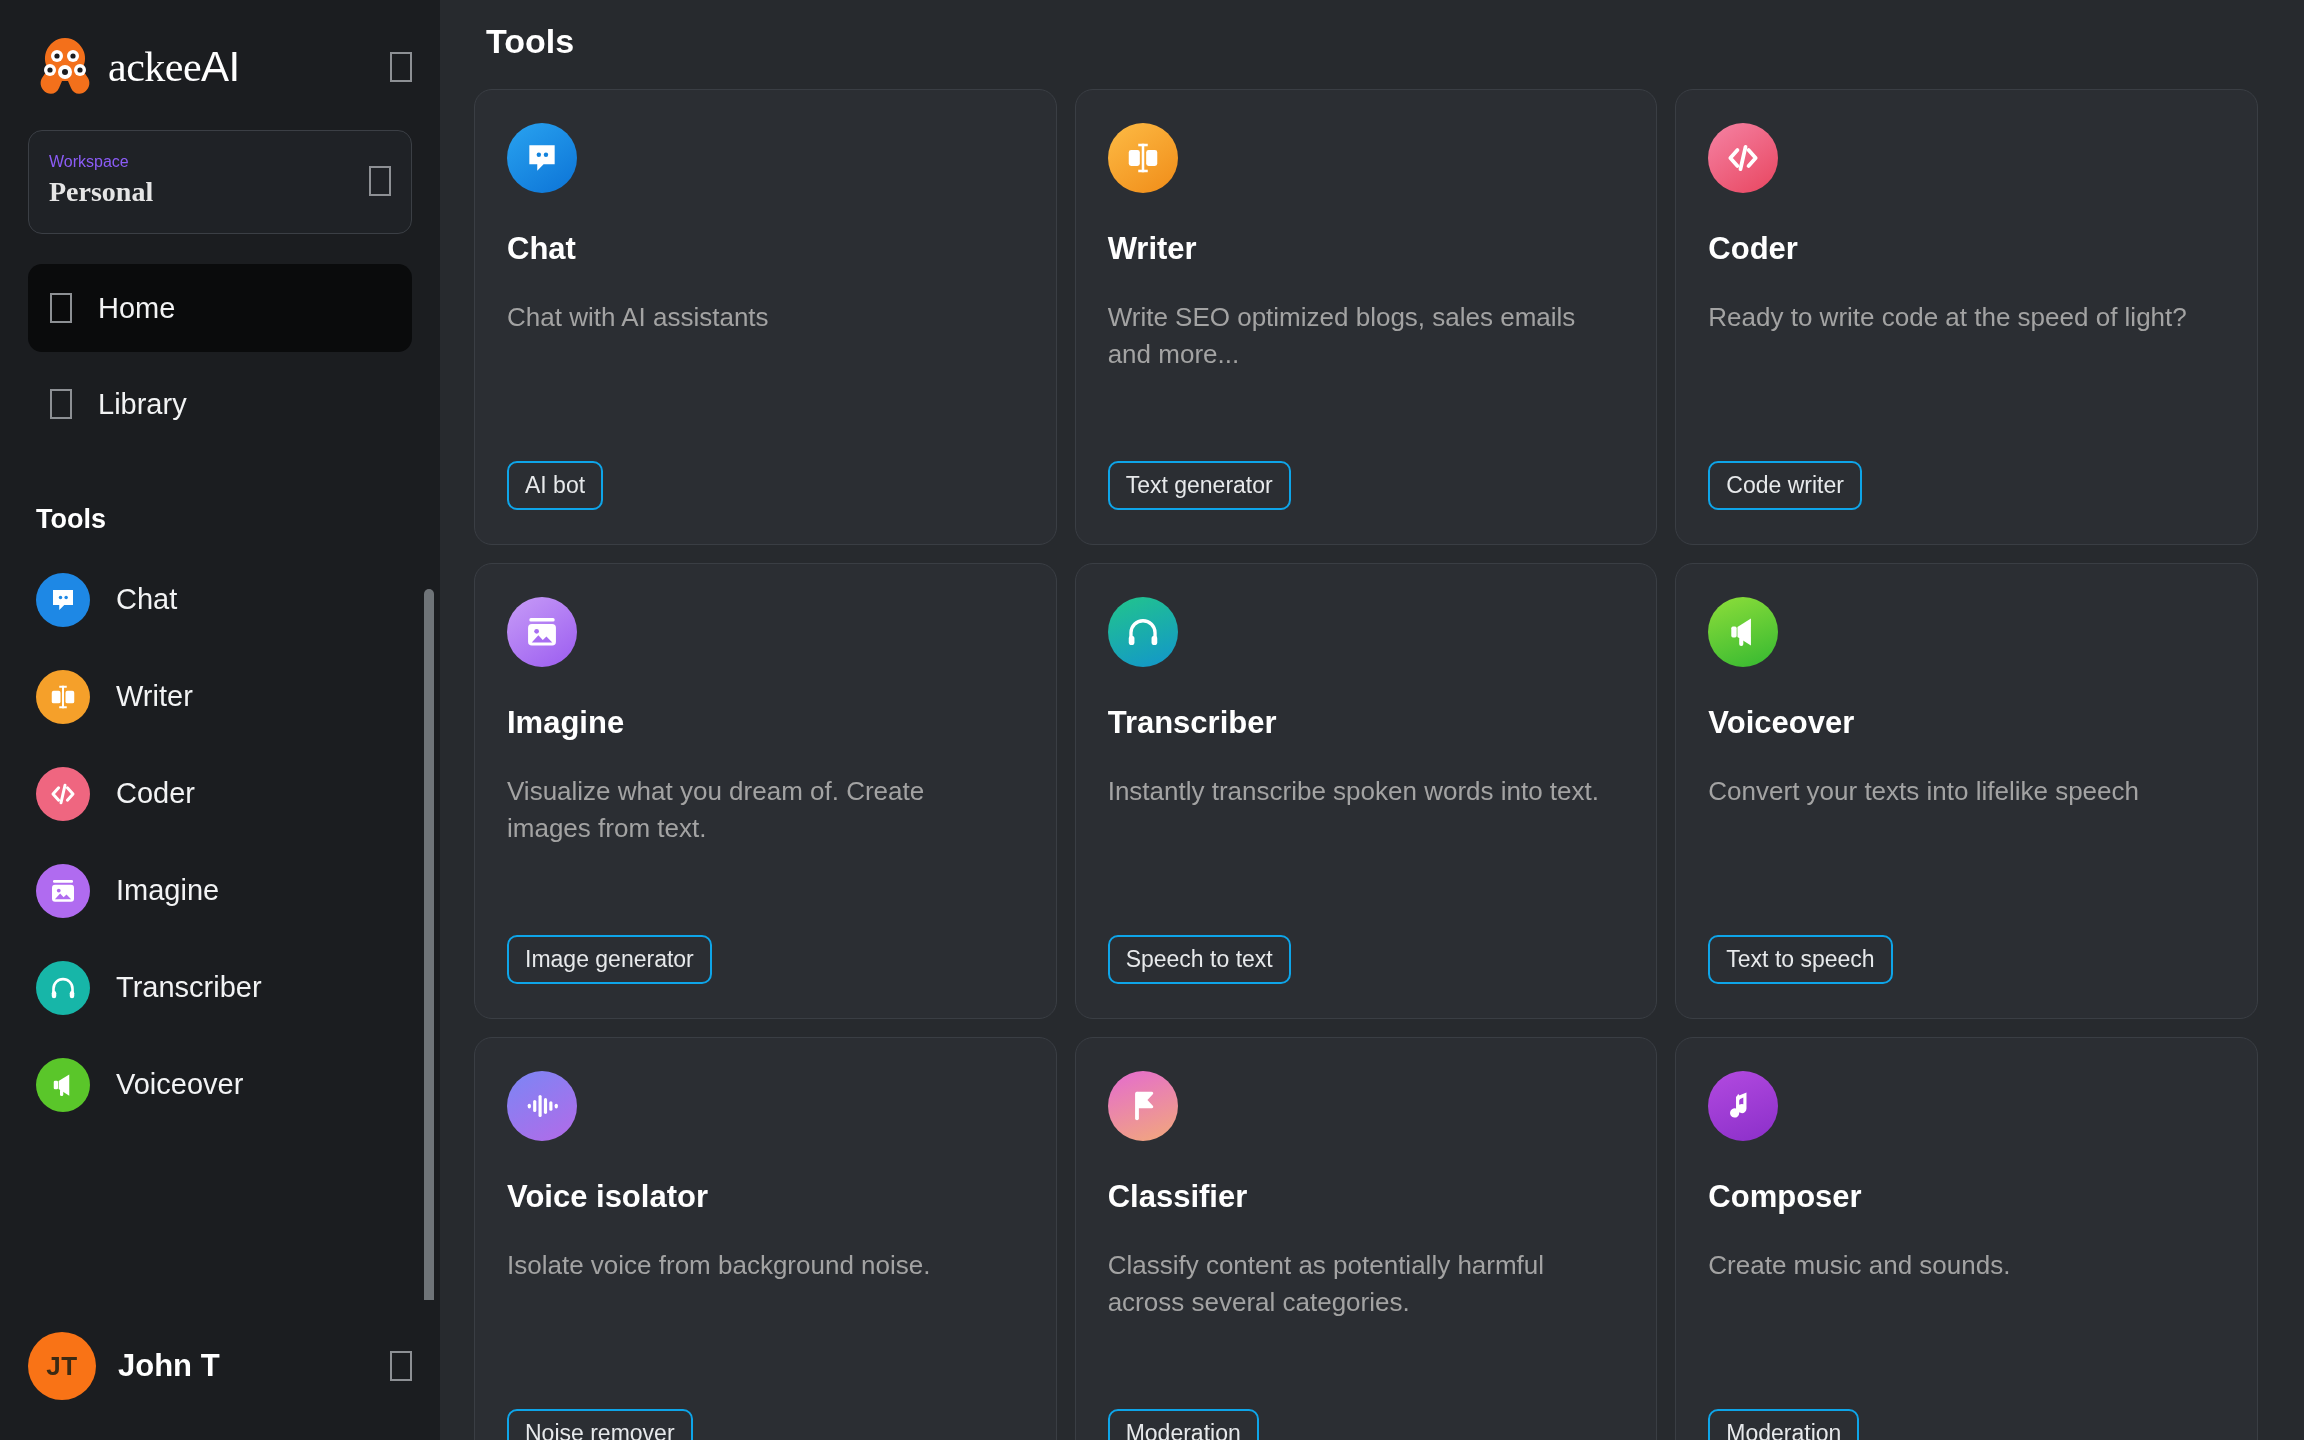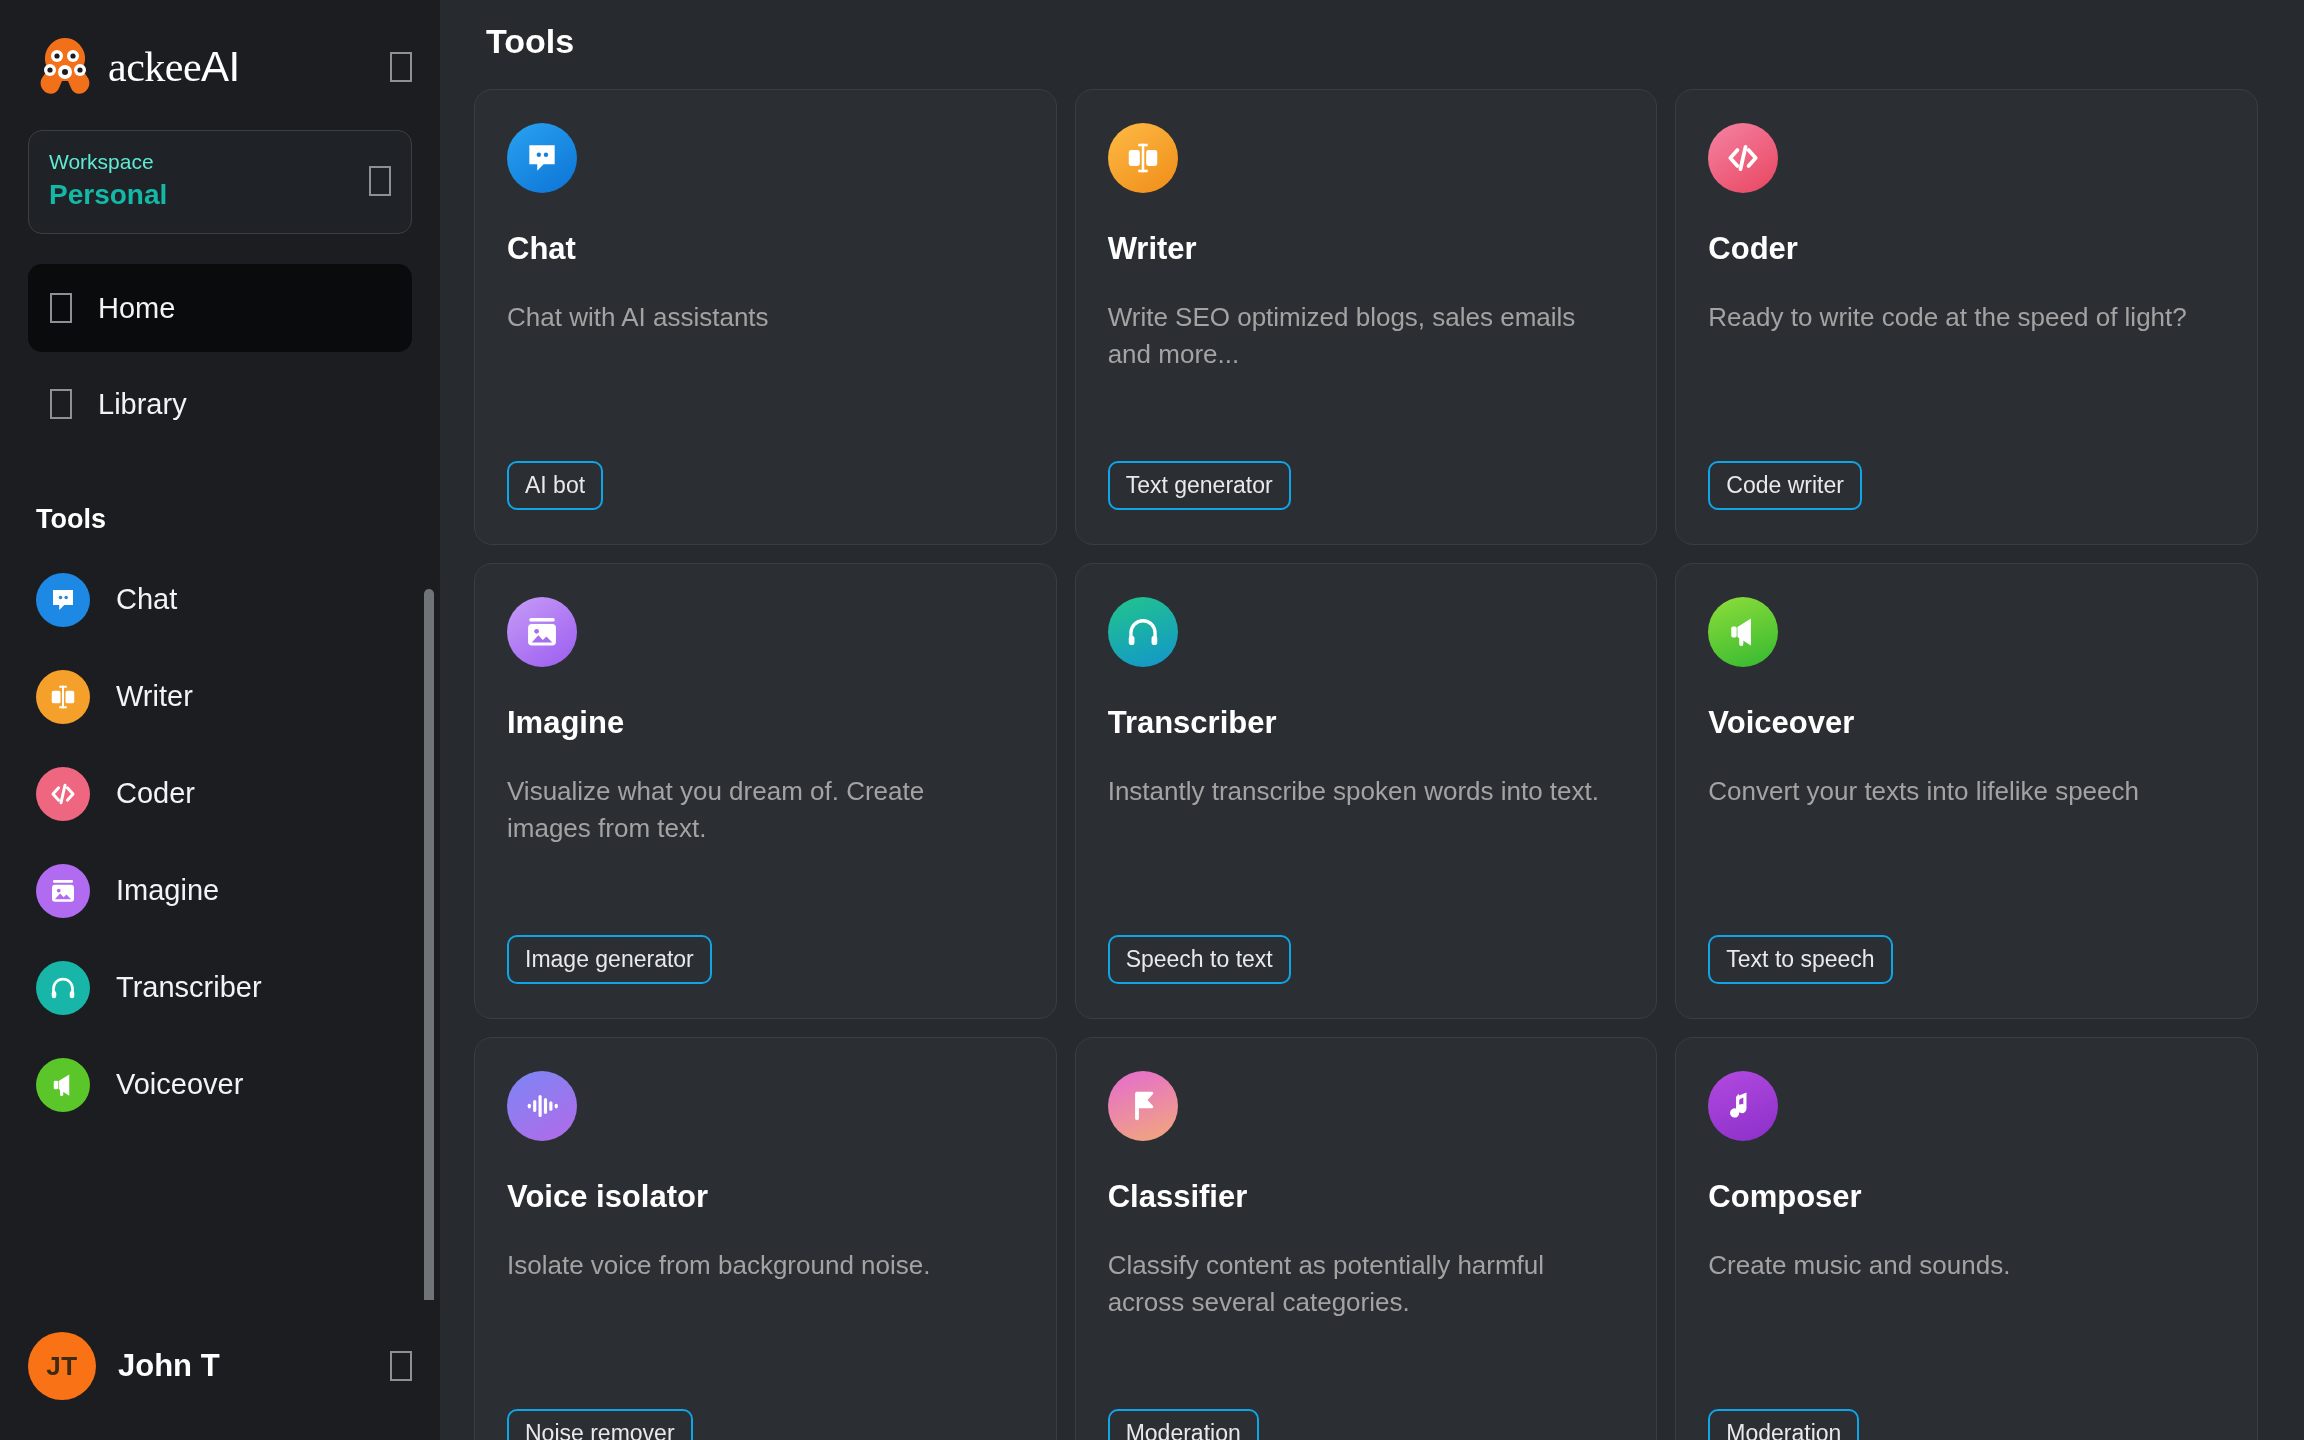--- a/index.html
+++ b/index.html
@@ -51,22 +51,22 @@
     margin-top:24px;
     border:1px solid #3b3f45;
     border-radius:14px;
     background:#1f2226;
     padding:16px 20px 18px 20px;
     display:flex;
     align-items:center;
     height:104px;
   }
   .ws-texts { display:flex; flex-direction:column; justify-content:center; }
-  .ws-label { font-size:21px; color:#5eead4; line-height:1.25; }
-  .ws-value { font-size:28px; font-weight:700; color:#14b8a6; line-height:1.3; margin-top:2px; }
+  .ws-label { font-size:16px; color:#8b5cf6; line-height:1.25; }
+  .ws-value { font-size:28px; font-weight:700; color:#e5e5e5; line-height:1.3; margin-top:2px;font-family:Liberation Serif, serif; }
   .ws-chevron { margin-left:auto; }
 
   .nav-scroll {
     flex:1 1 auto;
     padding:0 28px;
     margin-top:30px;
     position:relative;
     overflow:hidden;
   }
   .nav-item {

